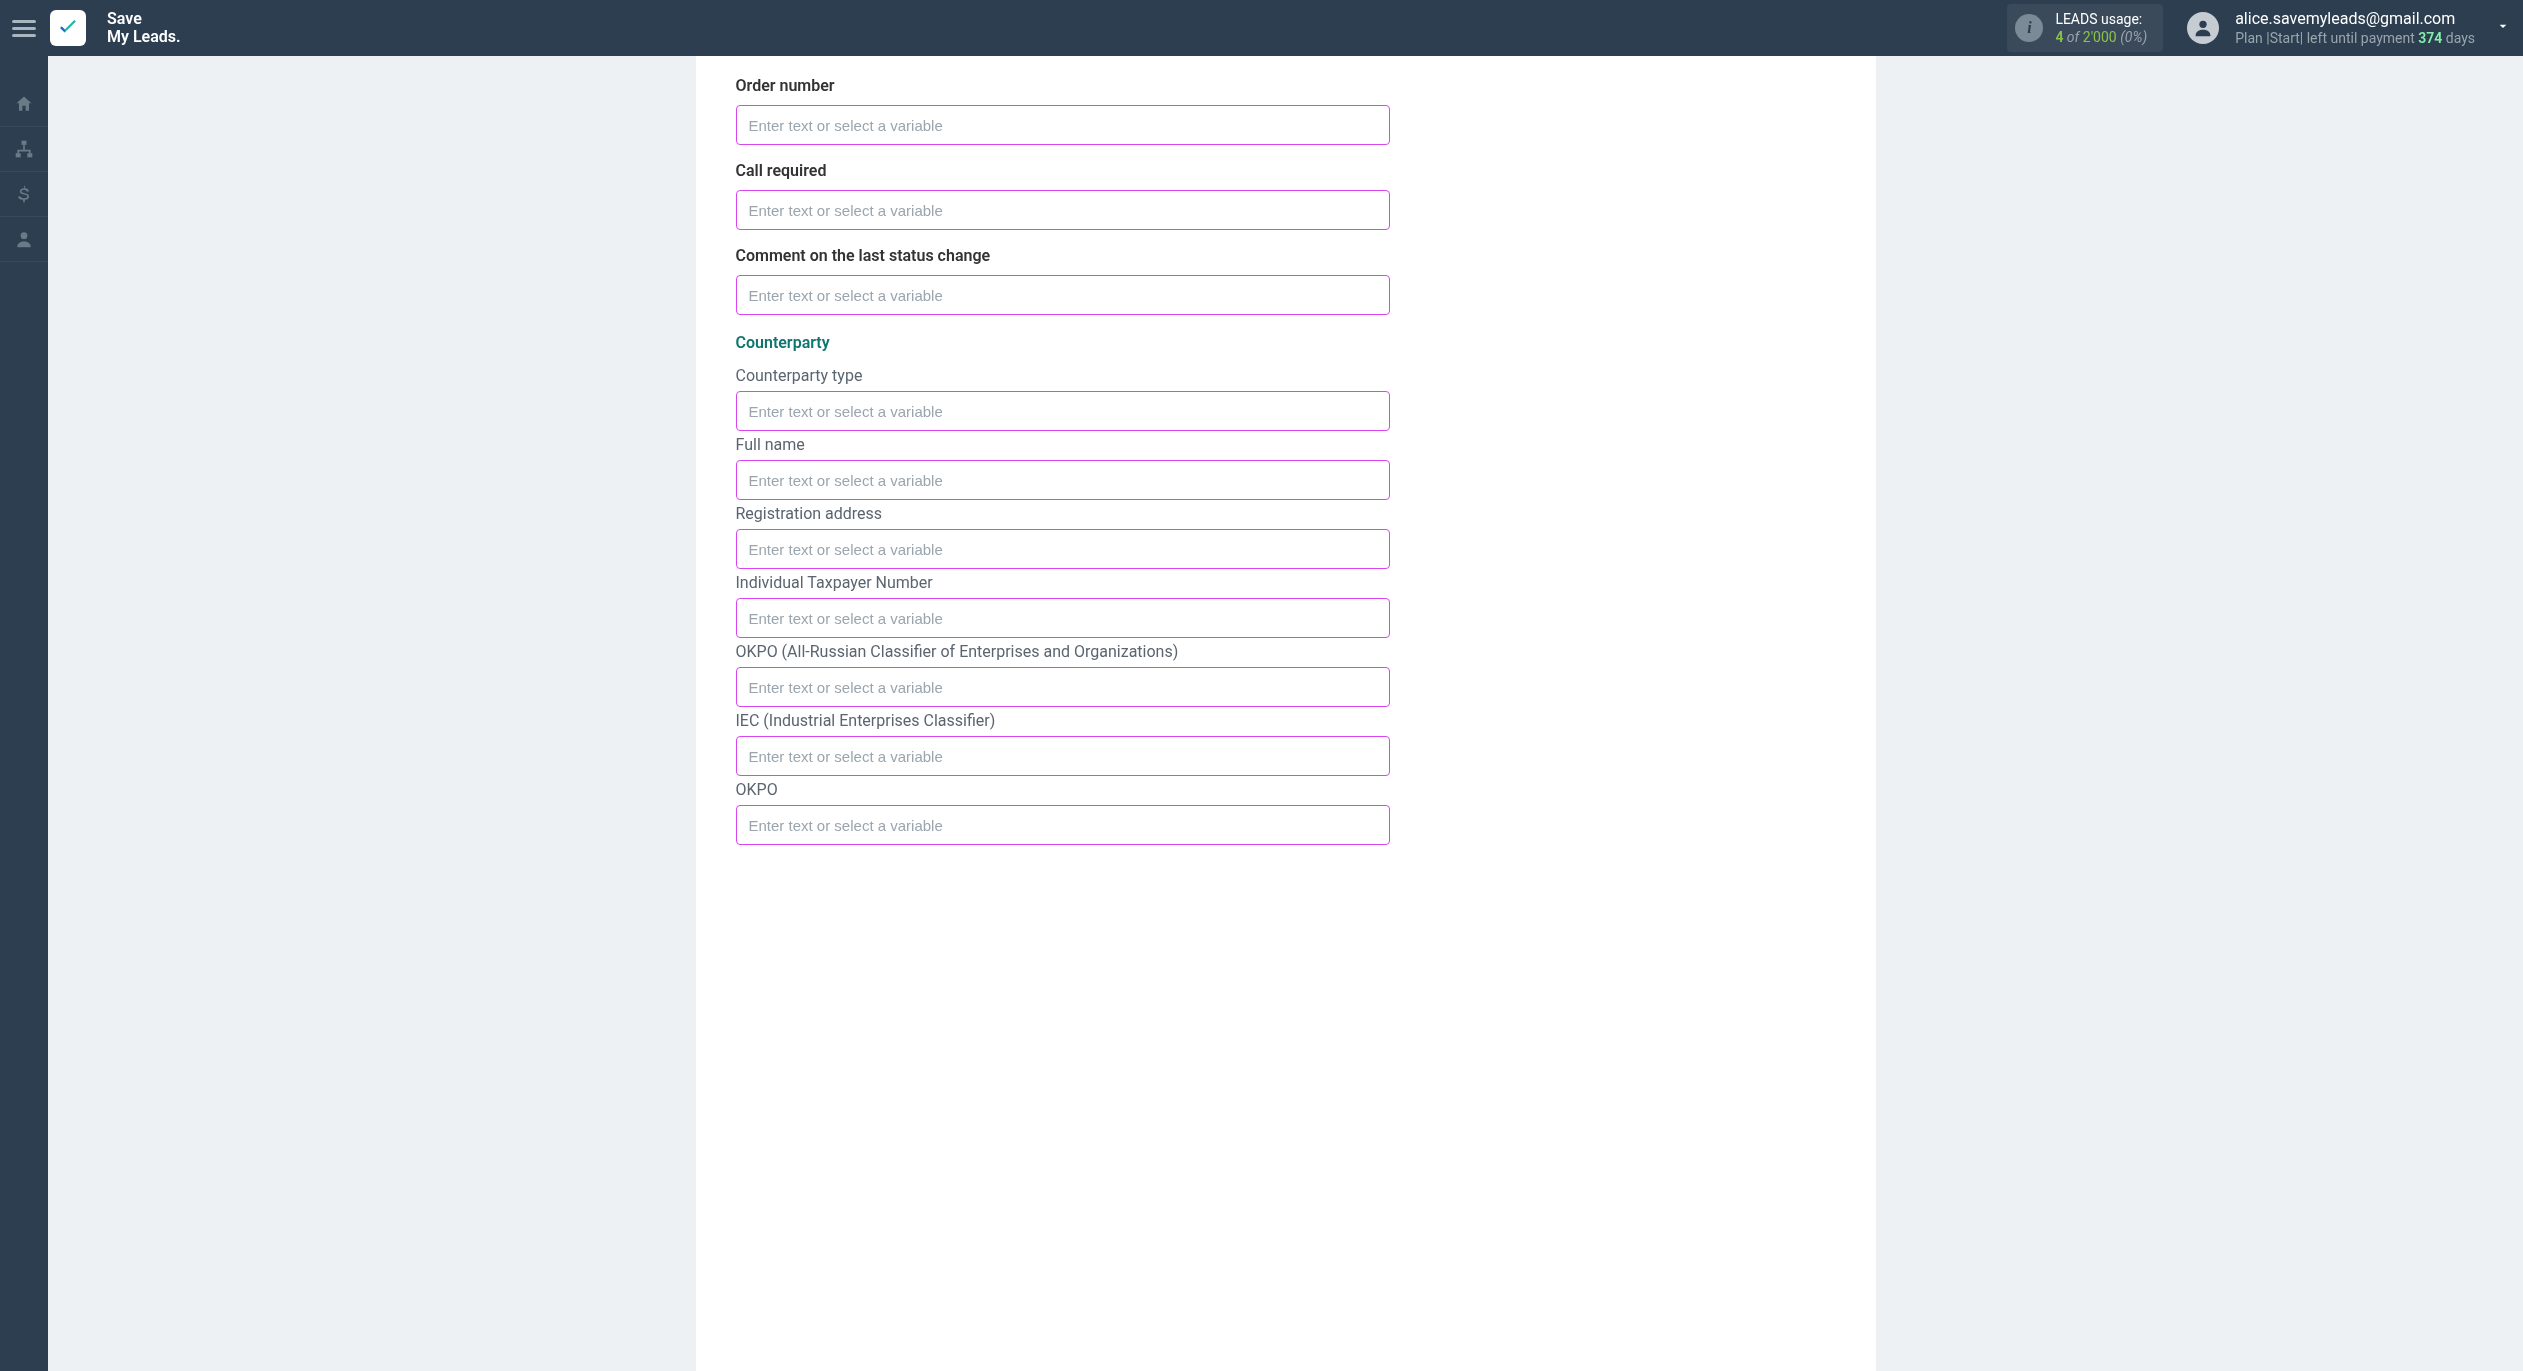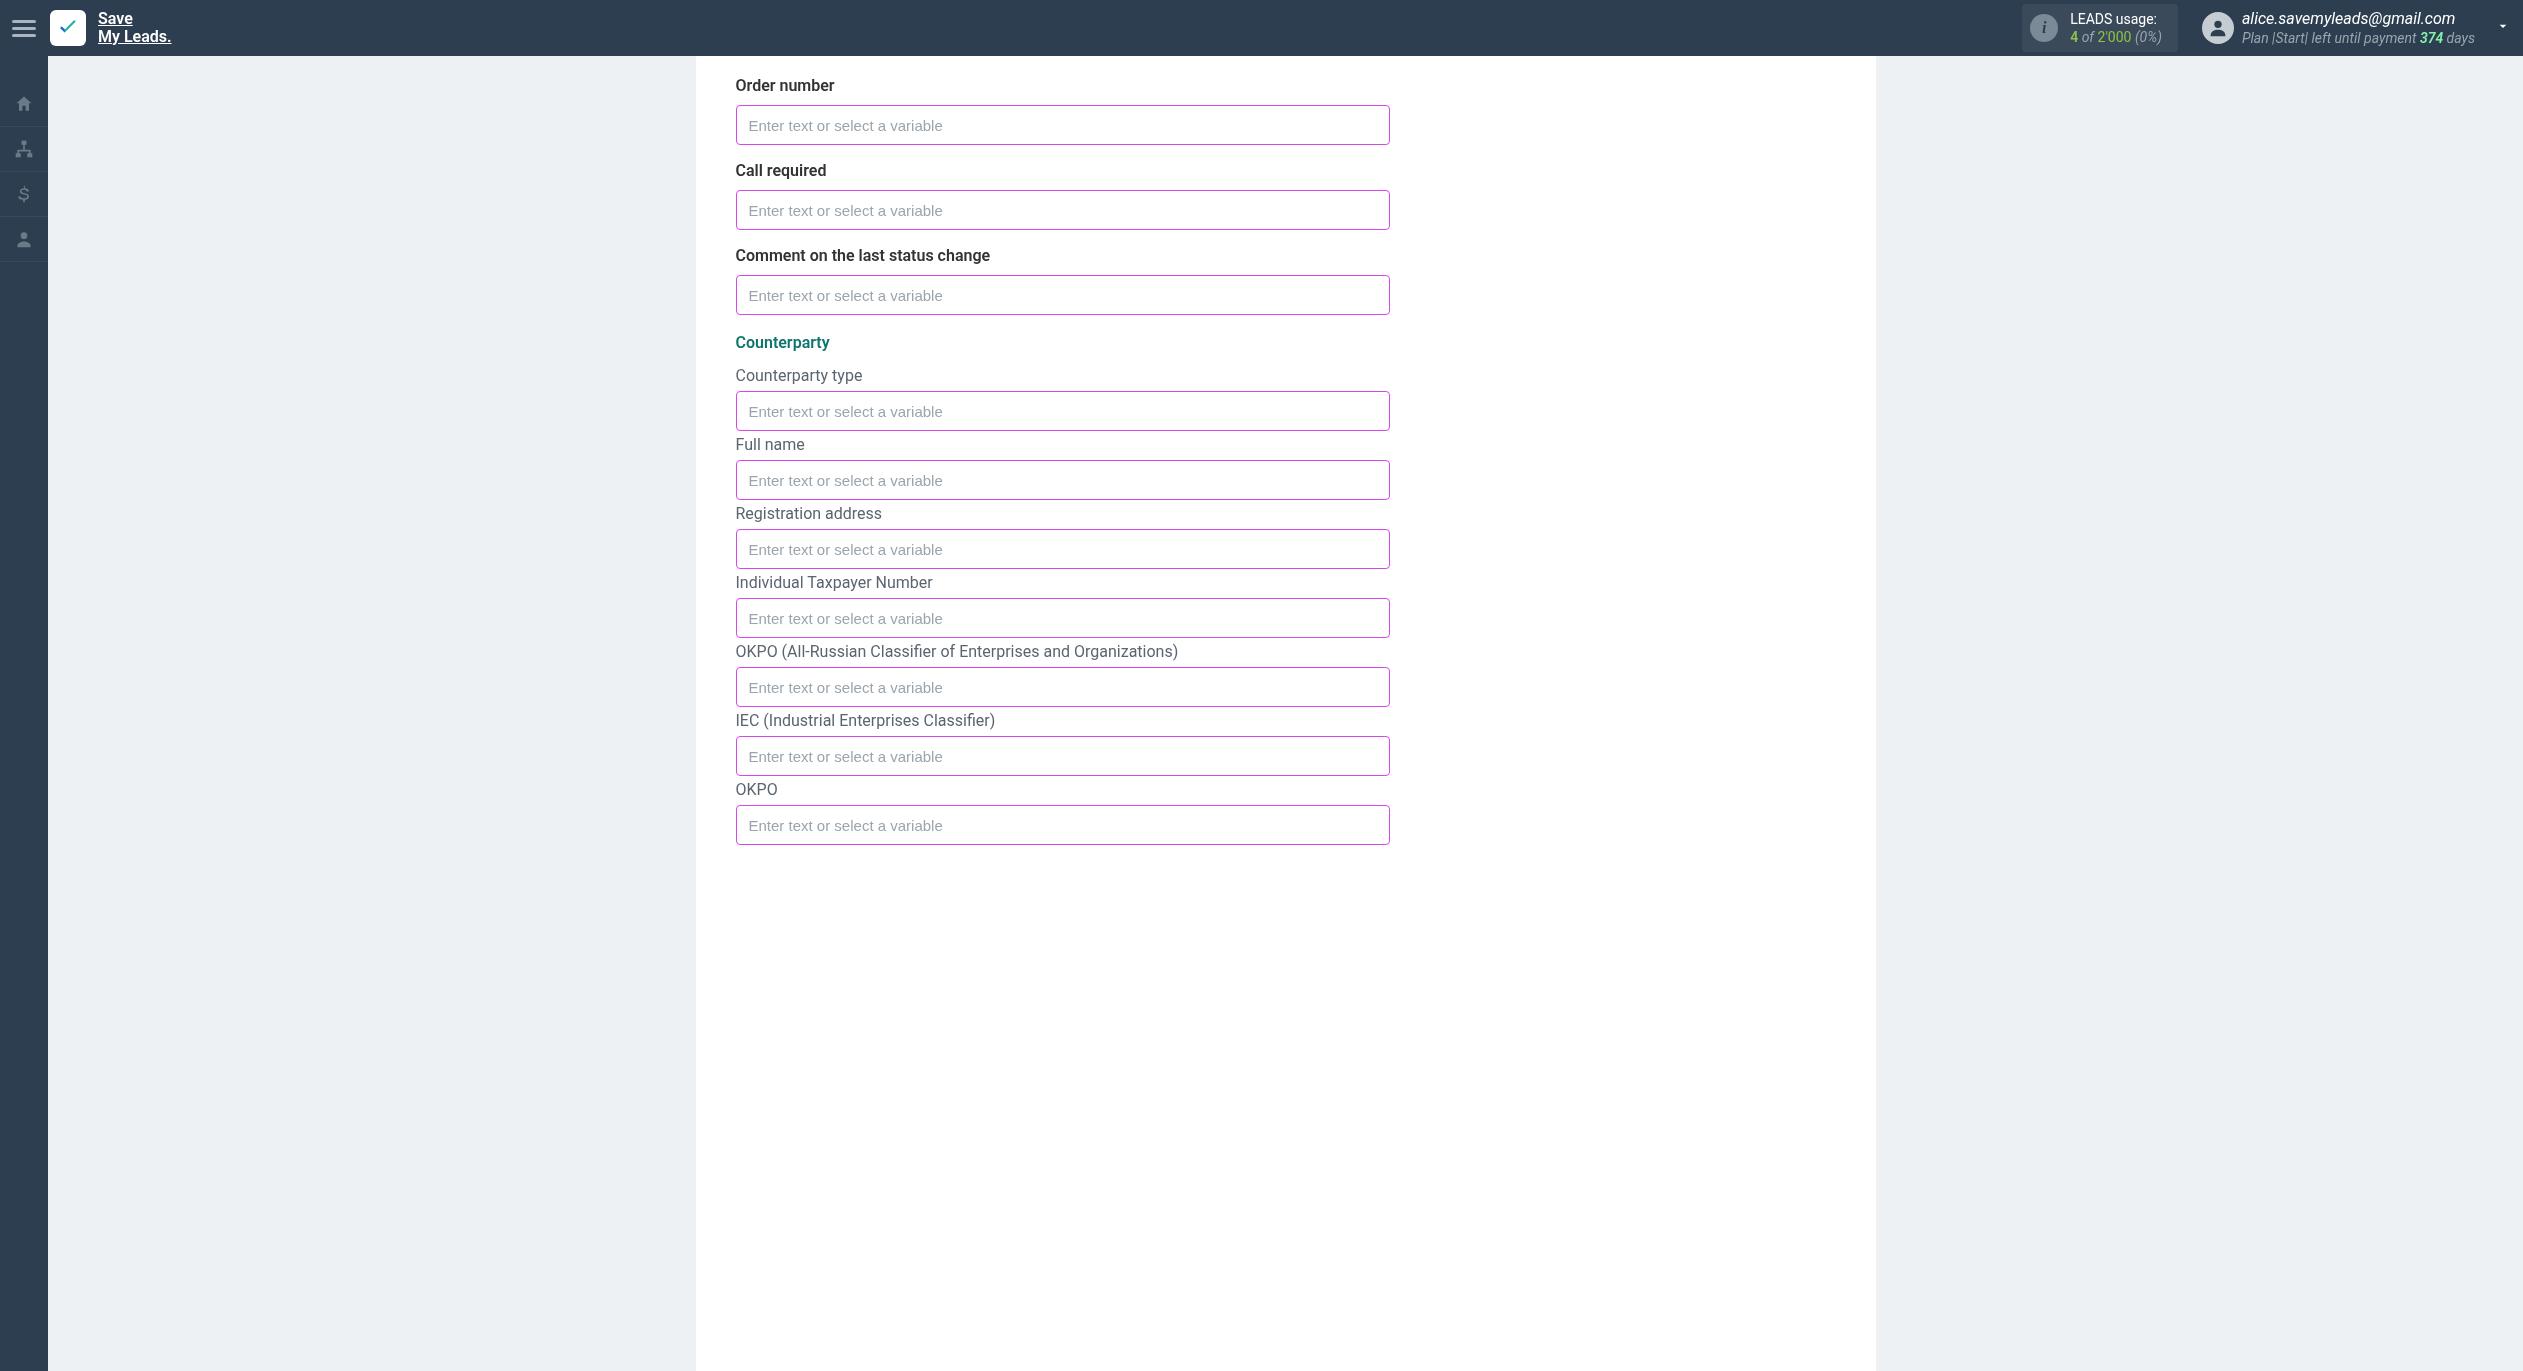--- a/index.html
+++ b/index.html
@@ -1,33 +1,33 @@
 <!DOCTYPE html>
 <html><head>
   <meta charset="utf-8">
   <style>
     * { margin: 0; padding: 0; box-sizing: border-box; }
     body { font-family: -apple-system, BlinkMacSystemFont, "Segoe UI", Roboto, "Helvetica Neue", Arial, sans-serif; background: #eef1f4; color: #333; }
     
     .header { background: #2c3e50; height: 56px; display: flex; align-items: center; padding: 0 12px; color: #fff; }
     .hamburger { width: 24px; height: 24px; display: flex; flex-direction: column; justify-content: center; gap: 4px; margin-right: 14px; cursor: pointer; }
     .hamburger span { display: block; height: 3px; background: #a9b5bf; border-radius: 2px; }
-    .logo { display: flex; gap: 12px; text-decoration: underline; }
+    .logo { display: flex; gap: 21px; }
     .logo-icon { width: 36px; height: 36px; background: #fff; border-radius: 6px; display: flex; align-items: center; justify-content: center; }
     .logo-icon svg { width: 26px; height: 26px; }
     .logo-text { font-size: 16px; font-weight: 600; line-height: 1.1; }
     .header-spacer { flex: 1; }
     .leads-usage { background: #3a4a5a; border-radius: 4px; padding: 6px 16px 6px 8px; display: flex; align-items: center; gap: 12px; margin-right: 24px; }
     .info-circle { width: 28px; height: 28px; background: #7a8a96; border-radius: 50%; display: flex; align-items: center; justify-content: center; color: #2c3e50; font-weight: 700; font-style: italic; font-family: Georgia, serif; font-size: 16px; }
     .leads-text { font-size: 14px; line-height: 1.3; }
     .leads-text .used { color: #8bc34a; font-weight: 600; }
     .leads-text .of { font-style: italic; color: #9aa5ae; }
     .leads-text .total { color: #8bc34a; }
     .leads-text .pct { font-style: italic; color: #9aa5ae; }
-    .user-block { display: flex; align-items: center; gap: 8px; margin-right: 20px; font-style: italic; }
+    .user-block { display: flex; align-items: center; gap: 16px; margin-right: 20px; }
     .user-avatar { width: 32px; height: 32px; background: #c5cdd3; border-radius: 50%; display: flex; align-items: center; justify-content: center; }
     .user-avatar svg { width: 22px; height: 22px; fill: #2c3e50; }
     .user-info { font-size: 14px; line-height: 1.3; }
     .user-email { font-size: 16px; }
     .user-plan { color: #9aa5ae; font-size: 14px; }
     .user-plan .days { color: #86efac; font-weight: 600; }
     .chevron { margin-left: auto; cursor: pointer; }
     .chevron svg { width: 16px; height: 16px; fill: #fff; }
     
     .layout { display: flex; min-height: calc(100vh - 56px); }

